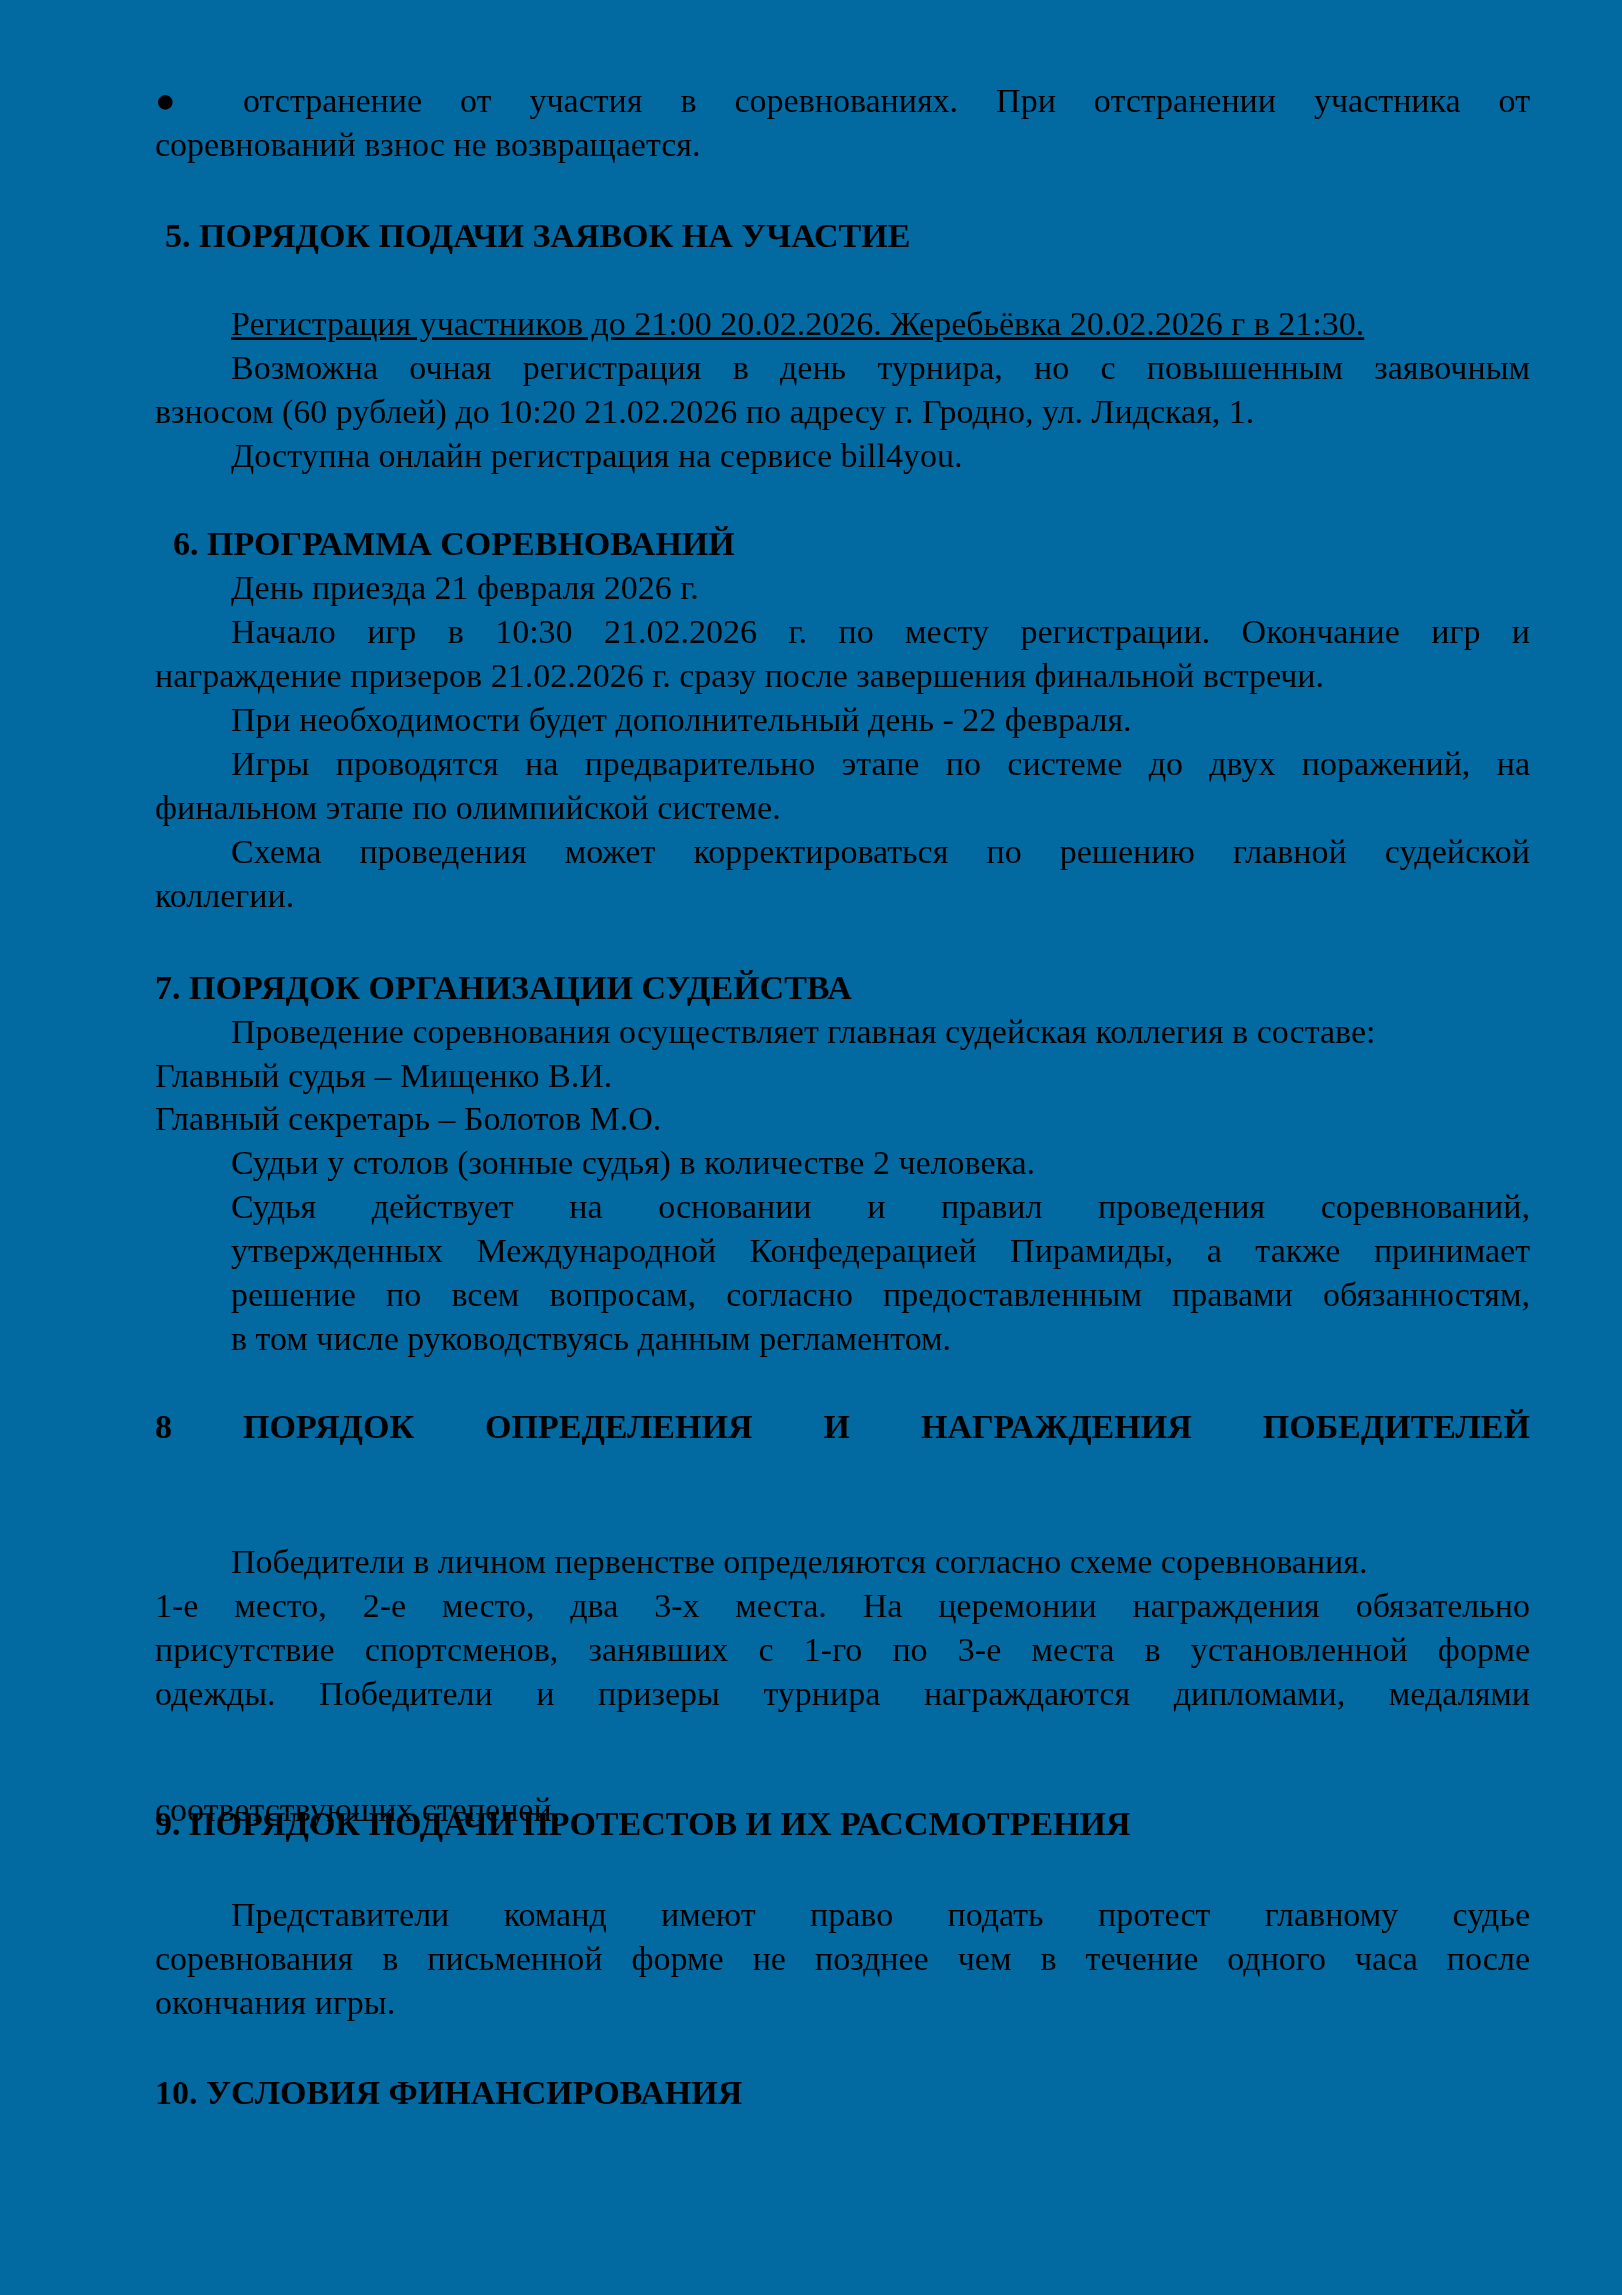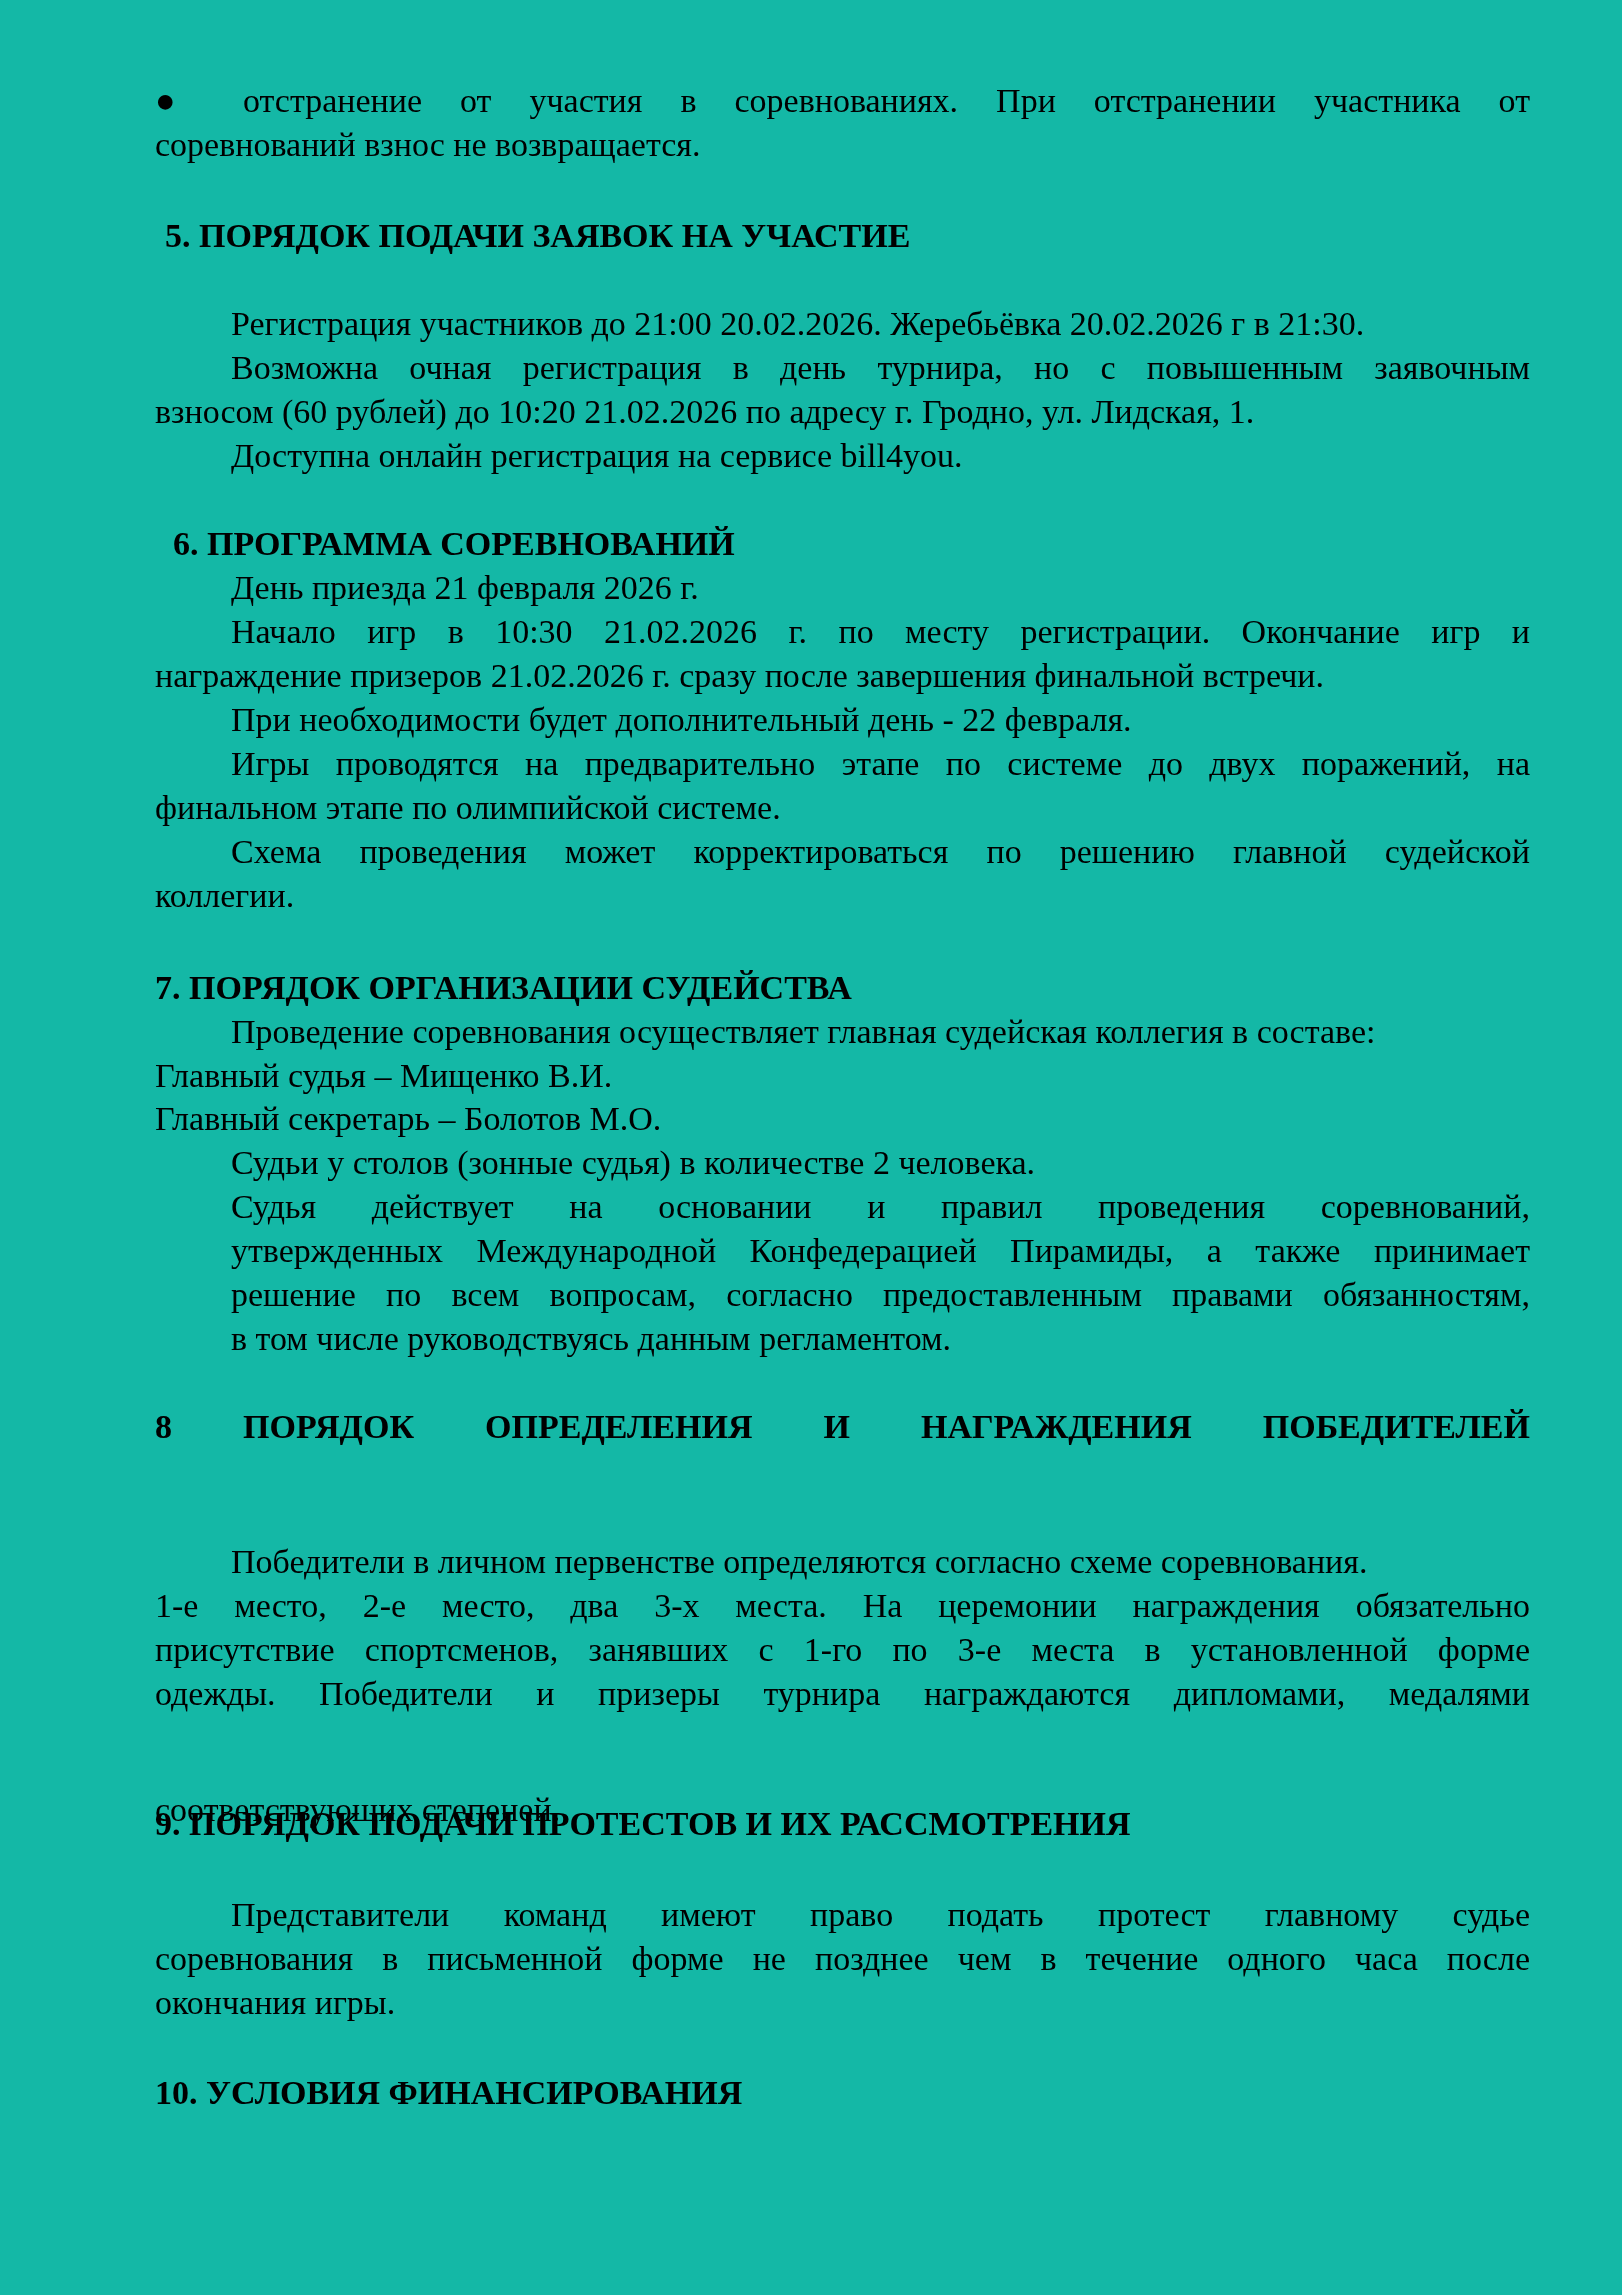--- a/index.html
+++ b/index.html
@@ -1,19 +1,19 @@
 <!DOCTYPE html>
 <html style="font-size:13.5px"><head>
 <meta charset="utf-8">
 <style>
   html, body { margin: 0; padding: 0; background: #ffffff; }
   body { width: 1622px; height: 2295px; position: relative; overflow: hidden; }
   .page {
     position: absolute; left: 0; top: 0; width: 1622px; height: 2295px;
-    background: #14b8a6; color: #000000;
+    background: #0369a1; color: #000000;
     font-family: "Liberation Serif", "DejaVu Serif", serif;
     font-size: 34px;
   }
   .ln {
     position: absolute; left: 155px; width: 1375px;
     height: 44px; line-height: 44px; white-space: nowrap;
   }
   .ind { left: 231px; width: 1299px; }
   .ind2 { left: 231px; width: 1299px; }
   .just { text-align: justify; text-align-last: justify; white-space: normal; }
@@ -24,21 +24,21 @@
 
 <div class="page">
 
   <div class="ln just" style="top:79px;">
     <span>●</span>
     <span>отстранение от участия в соревнованиях. При отстранении участника от</span>
   </div>
   <div class="ln" style="top:123px;">соревнований взнос не возвращается.</div>
 
   <div class="ln h" style="top:214px; left:165px;">5. ПОРЯДОК ПОДАЧИ ЗАЯВОК НА УЧАСТИЕ</div>
-  <div class="ln ind" style="top:302px;">Регистрация участников до 21:00 20.02.2026. Жеребьёвка 20.02.2026 г в 21:30.</div>
+  <div class="ln ind" style="top:302px;text-decoration:underline;">Регистрация участников до 21:00 20.02.2026. Жеребьёвка 20.02.2026 г в 21:30.</div>
   <div class="ln ind just" style="top:346px;">Возможна очная регистрация в день турнира, но с повышенным заявочным</div>
   <div class="ln" style="top:390px;">взносом (60 рублей) до 10:20 21.02.2026 по адресу г. Гродно, ул. Лидская, 1.</div>
   <div class="ln ind" style="top:434px;">Доступна онлайн регистрация на сервисе bill4you.</div>
 
   <div class="ln h" style="top:522px; left:173px;">6. ПРОГРАММА СОРЕВНОВАНИЙ</div>
   <div class="ln ind" style="top:566px;">День приезда 21 февраля 2026 г.</div>
   <div class="ln ind just" style="top:610px;">Начало игр в 10:30 21.02.2026 г. по месту регистрации. Окончание игр и</div>
   <div class="ln" style="top:654px;">награждение призеров 21.02.2026 г. сразу после завершения финальной встречи.</div>
   <div class="ln ind" style="top:698px;">При необходимости будет дополнительный день - 22 февраля.</div>
   <div class="ln ind just" style="top:742px;">Игры проводятся на предварительно этапе по системе до двух поражений, на</div>

